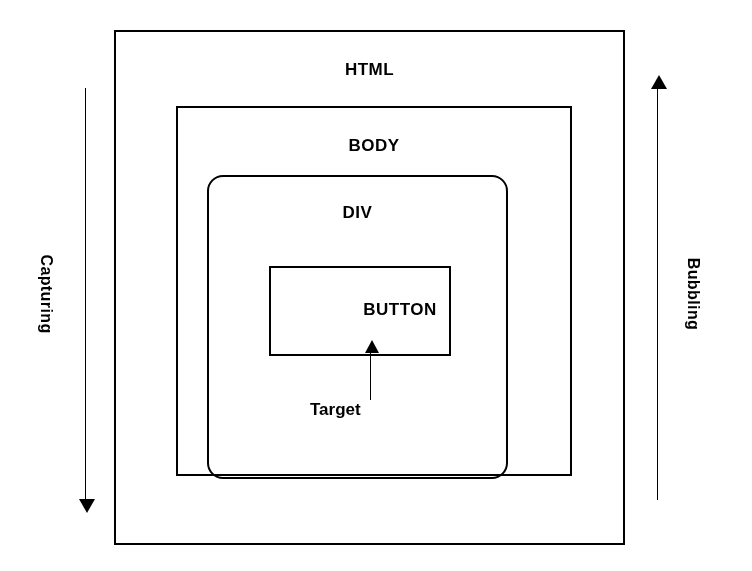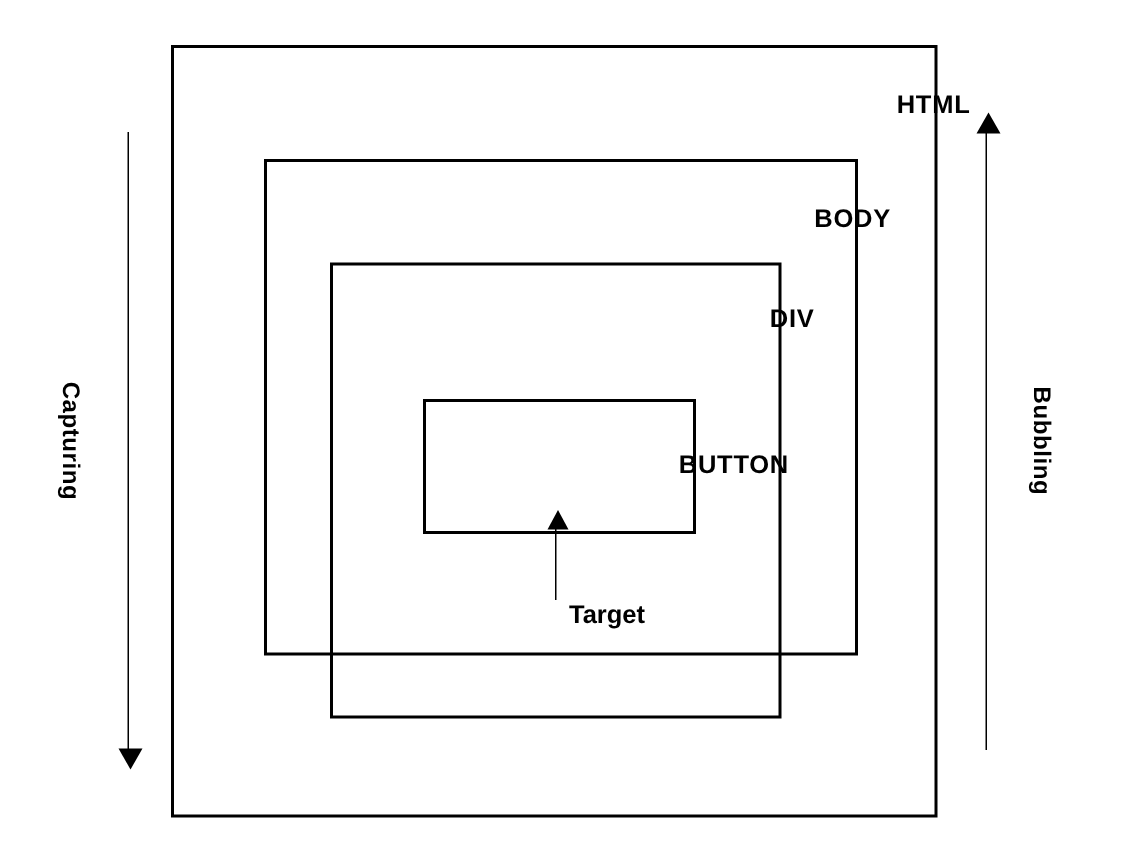--- a/index.html
+++ b/index.html
@@ -21,35 +21,34 @@
 
   
   .dom-box {
     position: absolute;
     border: 2px solid #000000;
     background: transparent;
     box-sizing: border-box;
   }
 
   .box-html  { left: 114px; top: 30px;  width: 511px; height: 515px; }
-  .box-body  { left: 174px; top: 104px; width: 396px; height: 331px; }
+  .box-body  { left: 174px; top: 104px; width: 396px; height: 370px; }
   .box-div   { left: 219px; top: 171px; width: 301px; height: 304px; }
   .box-button{ left: 279px; top: 260px; width: 182px; height: 90px;  }
 
   .box-label {
     position: absolute;
     left: 0;
     width: 100%;
-    text-align: right;
+    text-align: center;
     font-weight: bold;
     font-size: 17px;
     letter-spacing: 0.5px;
     color: #000000;
     white-space: nowrap;
-    margin-left: 24px;
   }
   .box-html  > .box-label { top: 28px; }
   .box-body  > .box-label { top: 28px; }
   .box-div   > .box-label { top: 26px; }
   .box-button> .box-label { top: 32px; padding-left: 40px; }
 
   
   .side-arrow {
     position: absolute;
     width: 0;
@@ -105,39 +104,39 @@
     left: -6.5px;
     border-left: 7px solid transparent;
     border-right: 7px solid transparent;
     border-bottom: 13px solid #000000;
   }
   .target-label {
     position: absolute;
     left: 310px;
     top: 400px;
     width: 120px;
-    text-align: right;
+    text-align: left;
     font-weight: bold;
     font-size: 17px;
     color: #000000;
     white-space: nowrap;
   }
 </style>
 </head>
 <body>
 
 <div id="canvas">
 
   <div class="dom-box box-html">
     <div class="box-label">HTML</div>
 
     <div class="dom-box box-body" style="left:60px; top:74px;">
       <div class="box-label">BODY</div>
 
-      <div class="dom-box box-div" style="left:42px; top:67px;">
+      <div class="dom-box box-div" style="left:29px; top:67px;border-radius:16px;">
         <div class="box-label">DIV</div>
 
         <div class="dom-box box-button" style="left:60px; top:89px;">
           <div class="box-label">BUTTON</div>
         </div>
 
       </div>
     </div>
   </div>
 

